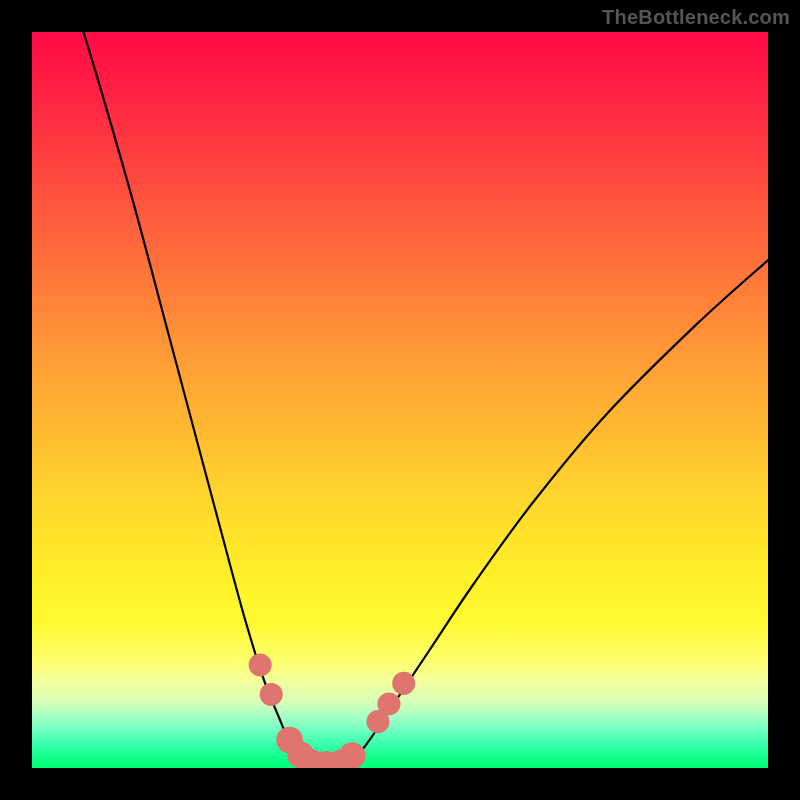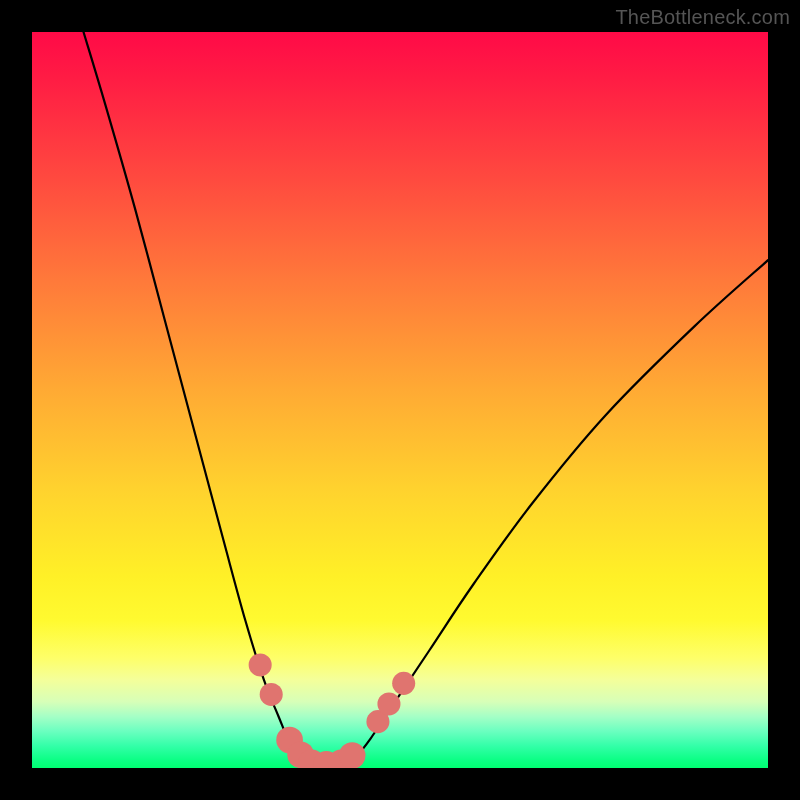--- a/index.html
+++ b/index.html
@@ -52,21 +52,21 @@
       #0aff83 99%,
       #00ff72 100%
     );
   }
   .watermark {
     position: absolute;
     top: 6px;
     right: 10px;
     color: #555555;
     font-size: 20px;
-    font-weight: 400;
+    font-weight: 700;
     letter-spacing: 0.2px;
   }
   svg.curves {
     position: absolute;
     top: 0;
     left: 0;
     width: 100%;
     height: 100%;
   }
 </style>

